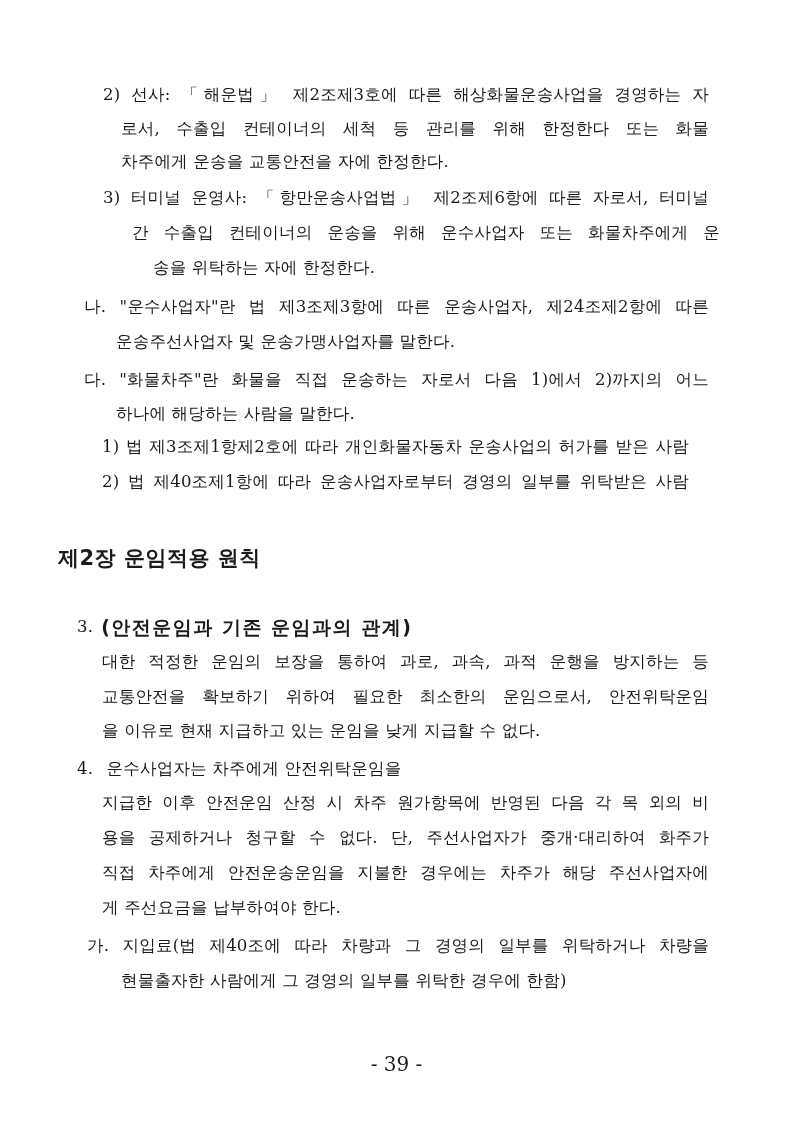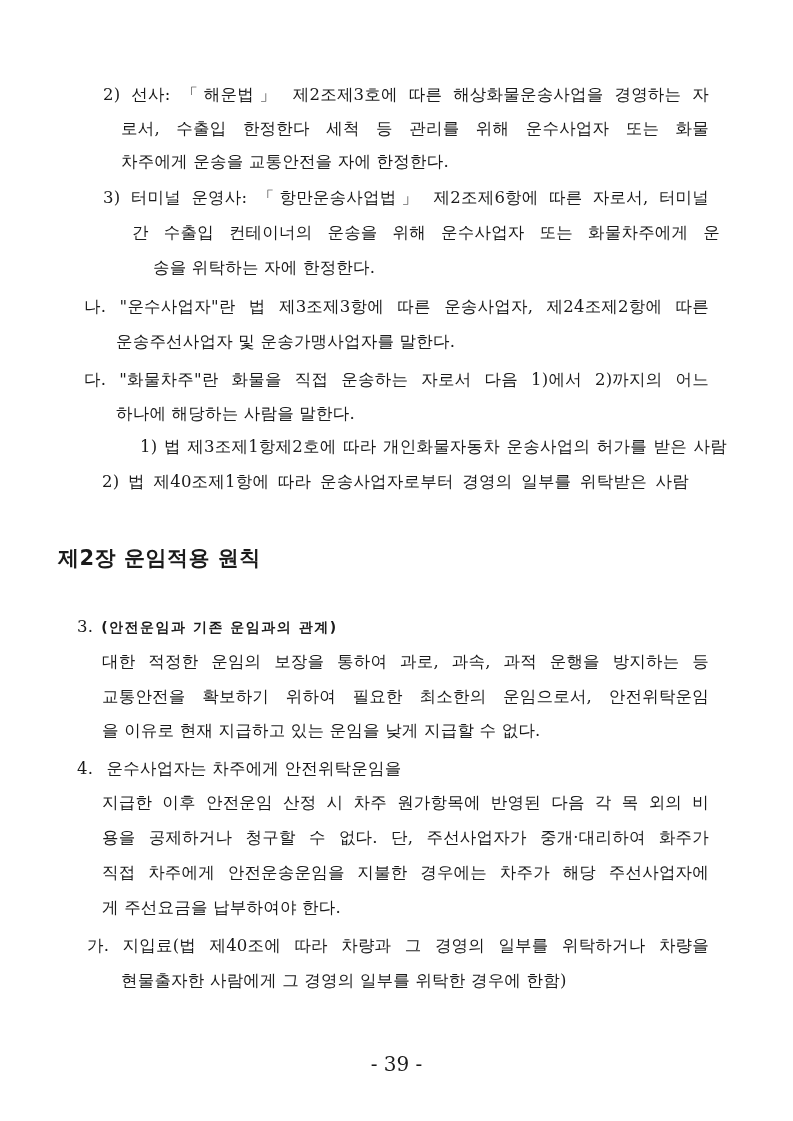--- a/index.html
+++ b/index.html
@@ -11,41 +11,41 @@
   .heading { position: absolute; left: 58px; top: 544px; font-size: 21px; font-weight: bold;
              font-family: "DejaVu Sans", "Liberation Sans", sans-serif; letter-spacing: 0.5px; }
   .bold { font-weight: bold; font-family: "DejaVu Sans", "Liberation Sans", sans-serif; }
   .page-num { position: absolute; top: 1052px; left: 0; width: 793px; text-align: center;
               font-size: 20px; }
 </style>
 </head>
 <body>
 
 <div class="line justify" style="left:103px; top:85px; width:606px;">2) 선사: 「해운법」 제2조제3호에 따른 해상화물운송사업을 경영하는 자</div>
-<div class="line justify" style="left:121px; top:119px; width:588px;">로서, 수출입 한정한다 세척 등 관리를 위해 운수사업자 또는 화물</div>
+<div class="line justify" style="left:121px; top:119px; width:588px;">로서, 수출입 컨테이너의 세척 등 관리를 위해 한정한다 또는 화물</div>
 <div class="line" style="left:121px; top:152px;">차주에게 운송을 교통안전을 자에 한정한다.</div>
 
 <div class="line justify" style="left:103px; top:188px; width:606px;">3) 터미널 운영사: 「항만운송사업법」 제2조제6항에 따른 자로서, 터미널</div>
 <div class="line justify" style="left:132px; top:223px; width:588px;">간 수출입 컨테이너의 운송을 위해 운수사업자 또는 화물차주에게 운</div>
 <div class="line" style="left:121px; top:258px;margin-left:32px;">송을 위탁하는 자에 한정한다.</div>
 
 <div class="line justify" style="left:84px; top:297px; width:625px;">나. "운수사업자"란 법 제3조제3항에 따른 운송사업자, 제24조제2항에 따른</div>
 <div class="line" style="left:116px; top:332px;">운송주선사업자 및 운송가맹사업자를 말한다.</div>
 
 <div class="line justify" style="left:84px; top:370px; width:625px;">다. "화물차주"란 화물을 직접 운송하는 자로서 다음 1)에서 2)까지의 어느</div>
 <div class="line" style="left:116px; top:404px;">하나에 해당하는 사람을 말한다.</div>
-<div class="line justify" style="left:102px; top:437px; width:587px;margin-left:38px;">1) 법 제3조제1항제2호에 따라 개인화물자동차 운송사업의 허가를 받은 사람</div>
+<div class="line justify" style="left:102px; top:437px; width:587px;">1) 법 제3조제1항제2호에 따라 개인화물자동차 운송사업의 허가를 받은 사람</div>
 <div class="line justify" style="left:102px; top:472px; width:587px;">2) 법 제40조제1항에 따라 운송사업자로부터 경영의 일부를 위탁받은 사람</div>
 
 <div class="heading">제2장 운임적용 원칙</div>
 
 <div class="line" style="left:77px; top:617px; width:632px; display:flex; justify-content:space-between;">
   <span>3.</span>
   <span style="flex:1; margin-left:8px; display:flex; justify-content:space-between;">
-    <span class="bold" style="font-size:14px; letter-spacing:1.5px;">(안전운임과 기존 운임과의 관계)</span>
+    <span class="bold" style="font-size:19px; letter-spacing:1.5px;">(안전운임과 기존 운임과의 관계)</span>
   </span>
 </div>
 <div class="line justify" style="left:102px; top:652px; width:607px;">대한 적정한 운임의 보장을 통하여 과로, 과속, 과적 운행을 방지하는 등</div>
 <div class="line justify" style="left:102px; top:687px; width:607px;">교통안전을 확보하기 위하여 필요한 최소한의 운임으로서, 안전위탁운임</div>
 <div class="line" style="left:102px; top:721px;">을 이유로 현재 지급하고 있는 운임을 낮게 지급할 수 없다.</div>
 
 <div class="line" style="left:77px; top:759px; width:632px; display:flex; justify-content:space-between;">
   <span>4.</span>
   <span style="flex:1; margin-left:8px; display:flex; justify-content:space-between;">
     <span style="white-space:pre;"> 운수사업자는 차주에게 안전위탁운임을</span>

